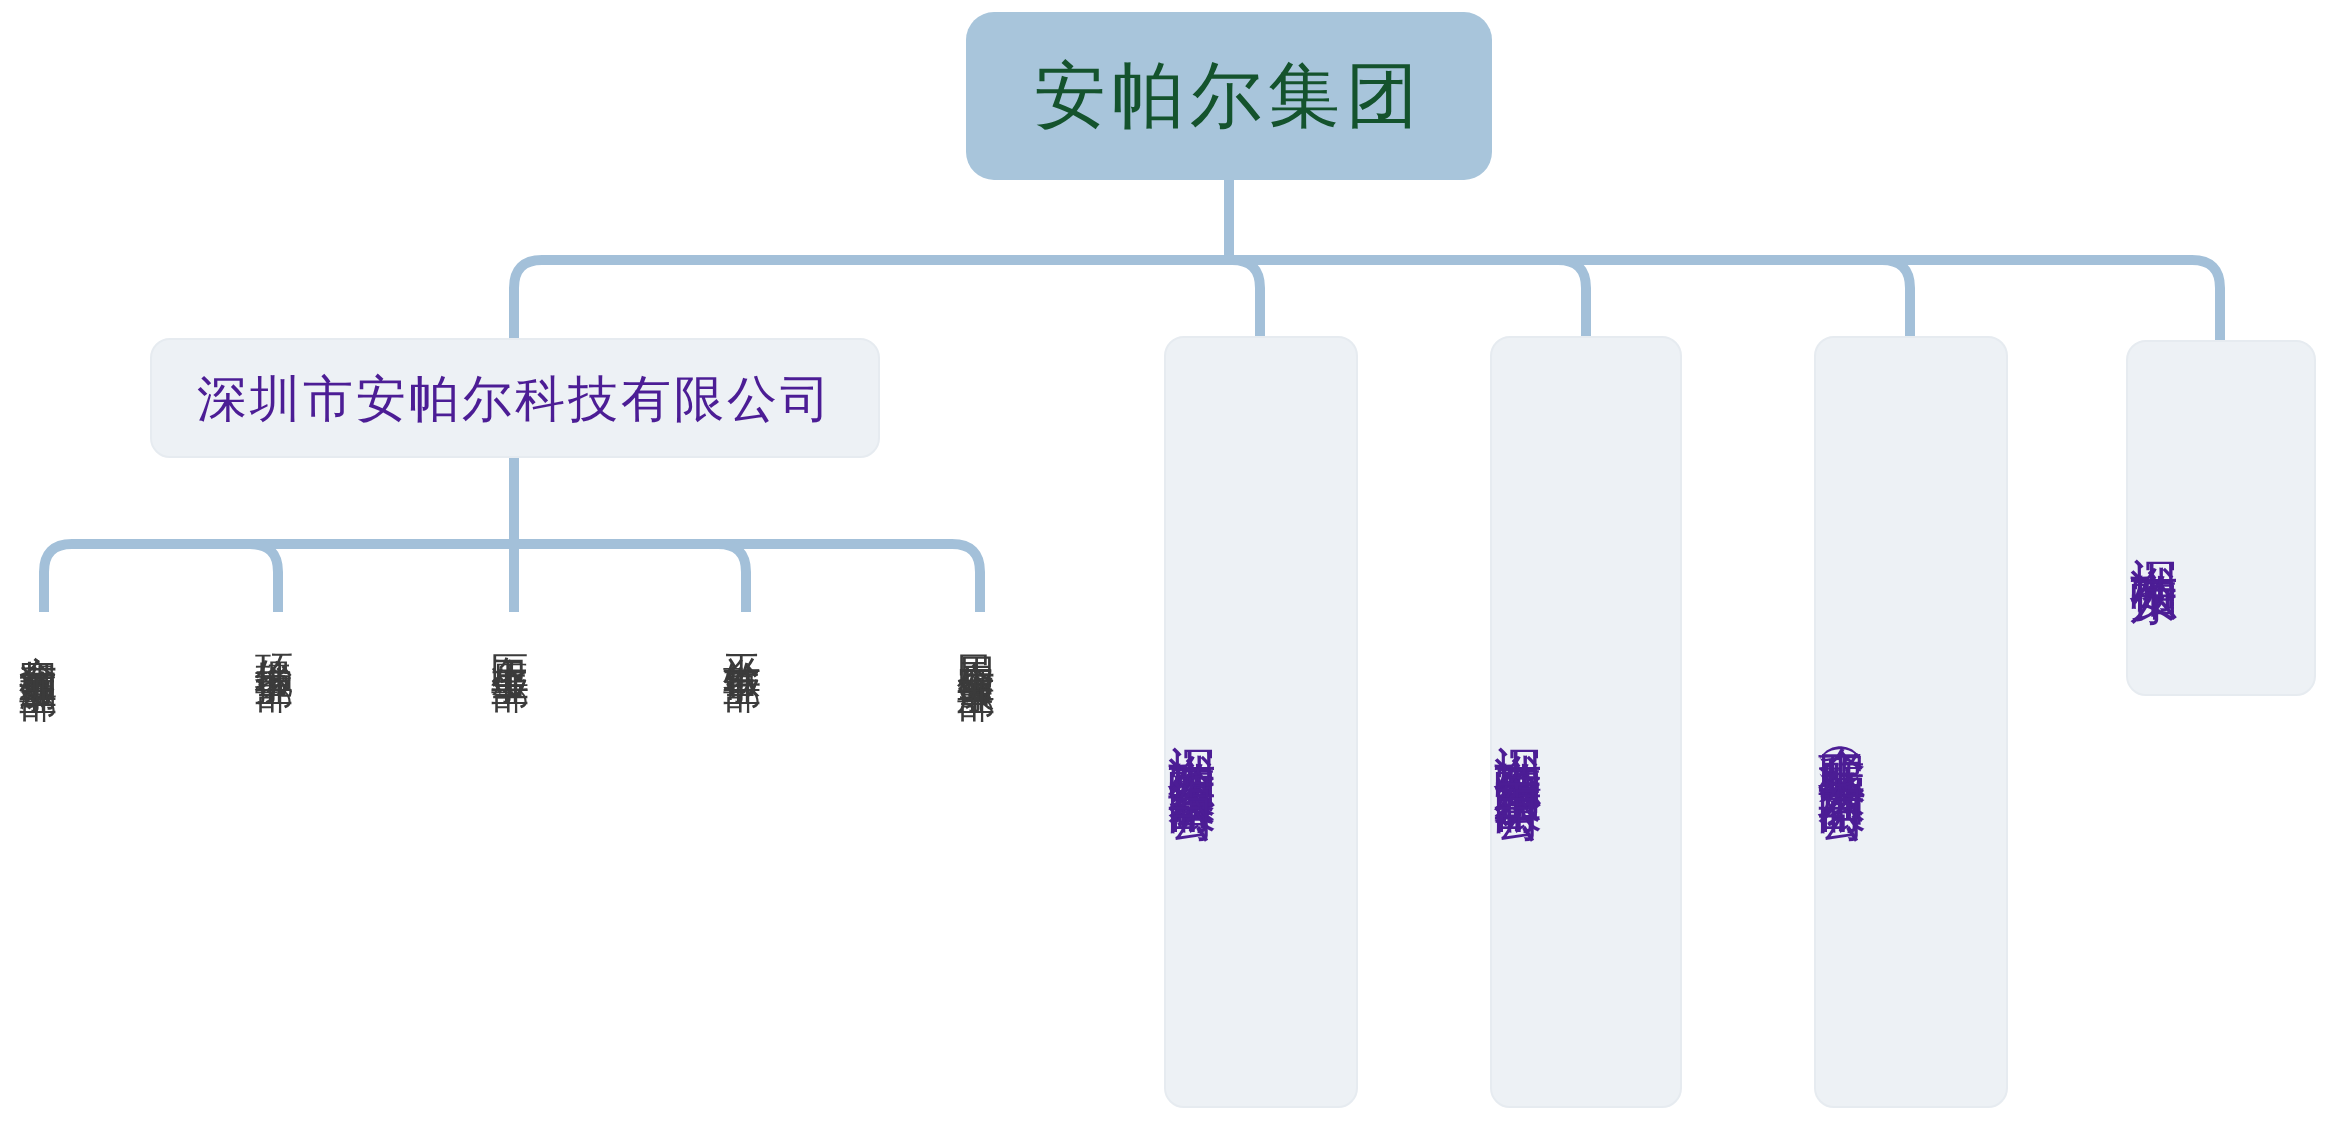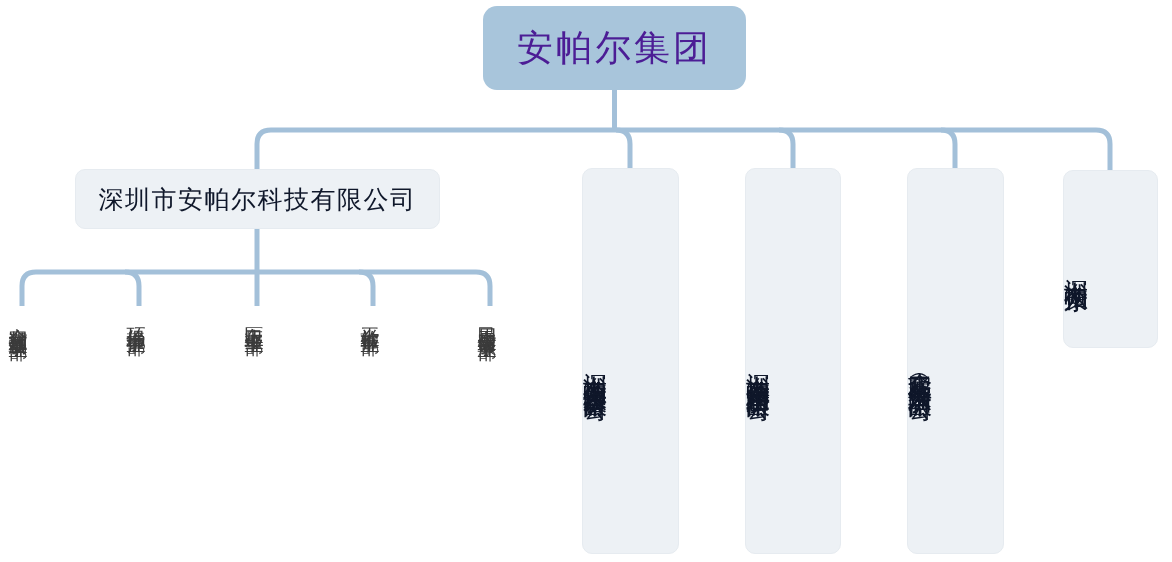--- a/index.html
+++ b/index.html
@@ -20,34 +20,34 @@
     width: 1172px; height: 562px;
   }
   svg.connectors path {
     fill: none;
     stroke: #a3c0d9;
     stroke-width: 5;
   }
 
   .node {
     position: absolute;
-    color: #0f172a;
+    color: #4c1d95;
     display: flex;
     align-items: center;
     justify-content: center;
   }
 
   .node.root {
     left: 483px; top: 6px;
     width: 263px; height: 84px;
     background: #a8c5db;
     border-radius: 14px;
     font-size: 36px;
     letter-spacing: 3px;
-    color: #4c1d95;
+    color: #14532d;
   }
 
   .node.sub {
     background: #edf1f5;
     border: 1px solid #e6ebf0;
     border-radius: 10px;
   }
 
   .node.sub.horizontal {
     left: 75px; top: 169px;

